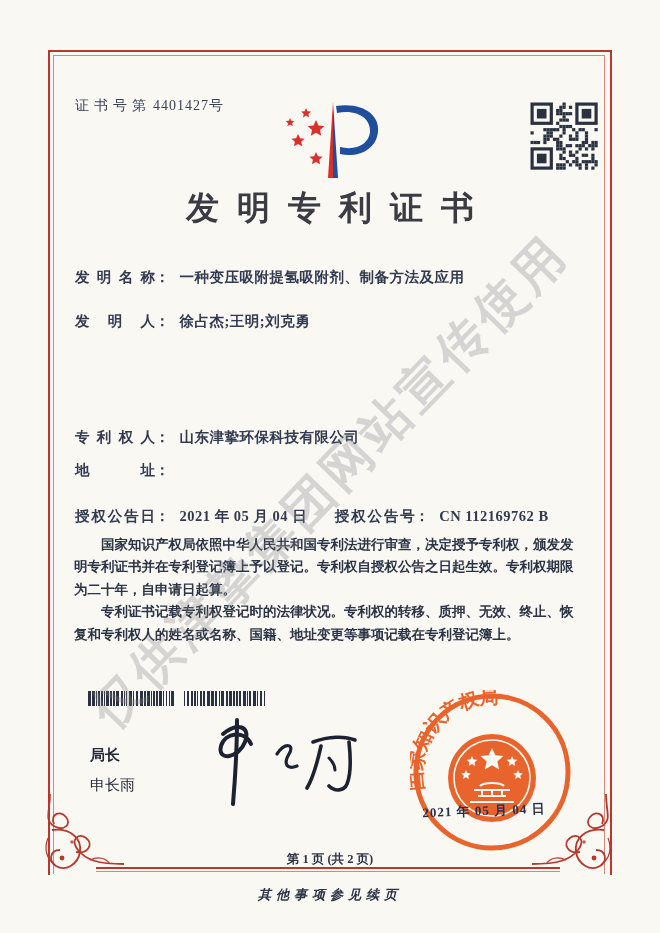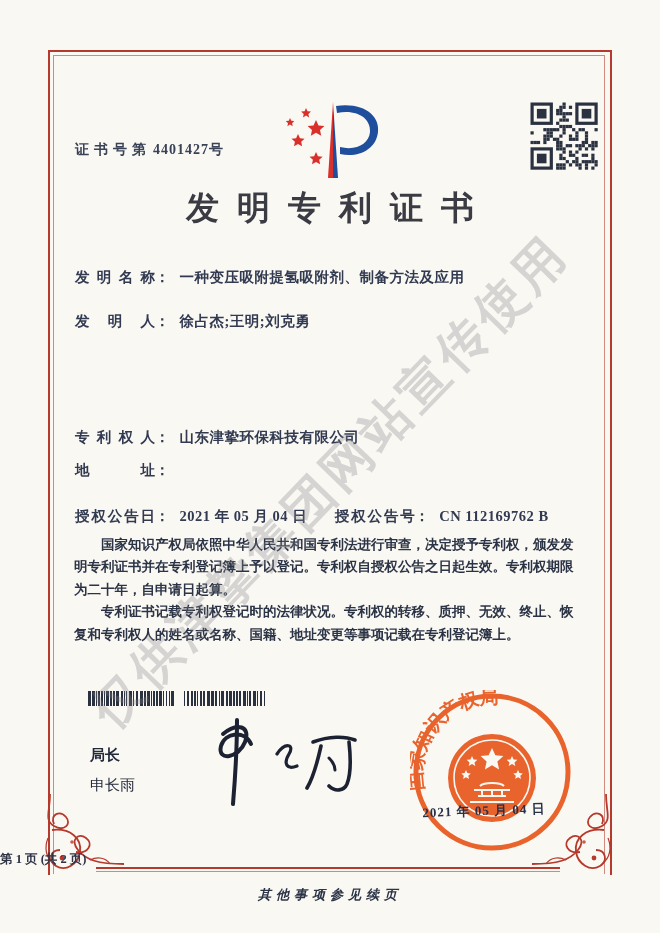--- a/index.html
+++ b/index.html
@@ -14,21 +14,21 @@
   .frame-outer{position:absolute;left:48px;top:50px;width:560px;height:823px;
     border-top:2px solid #b5392c;border-left:2px solid #b5392c;border-right:2px solid #b5392c;}
   .frame-inner{position:absolute;left:53px;top:55px;width:550px;height:818px;
     border-top:1px solid #d08a7f;border-left:1px solid #d08a7f;border-right:1px solid #d08a7f;}
   .bottom-line-a{position:absolute;left:96px;top:867px;width:464px;height:2px;background:#b5392c;}
   .bottom-line-b{position:absolute;left:96px;top:871px;width:464px;height:1px;background:#d08a7f;}
   .corner{position:absolute;width:84px;height:84px;}
   .corner.bl{left:40px;top:794px;}
   .corner.br{left:532px;top:794px;transform:scaleX(-1);}
   
-  .cert-no{position:absolute;left:75px;top:97px;font-size:14px;font-weight:bold;color:#3a4258;margin-top:44px;}
+  .cert-no{position:absolute;left:75px;top:97px;font-size:14px;font-weight:normal;color:#3a4258;}
   .cert-no .sp{letter-spacing:5px;}
   .cert-no .num{letter-spacing:1px;margin-left:2px;}
   .logo{position:absolute;left:276px;top:98px;}
   .qr{position:absolute;left:529px;top:101px;width:70px;height:70px;}
   .title{position:absolute;left:0;top:186px;width:660px;text-align:center;
     font-size:33px;font-weight:bold;color:#3b3b44;letter-spacing:18px;padding-left:18px;box-sizing:border-box;}
   
   .field{position:absolute;left:75px;font-size:14.5px;font-weight:bold;color:#323a52;white-space:nowrap;}
   .lbl{display:inline-block;width:80px;text-align:justify;text-align-last:justify;vertical-align:top;}
   .colon{display:inline-block;margin-right:10px;}
@@ -44,21 +44,21 @@
   .barcode{position:absolute;left:88px;top:691px;}
   .sig-title{position:absolute;left:90px;top:746px;font-size:15px;font-weight:bold;color:#232a3c;
     font-family:"Liberation Sans","DejaVu Sans",sans-serif;}
   .sig-name{position:absolute;left:90px;top:776px;font-size:15px;font-weight:normal;color:#232a3c;
     font-family:"Liberation Sans","DejaVu Sans",sans-serif;}
   .signature{position:absolute;left:193px;top:712px;}
   .seal{position:absolute;left:410px;top:690px;width:164px;height:164px;}
   .seal-date{position:absolute;left:404px;top:802px;width:160px;text-align:center;
     font-size:13px;font-weight:bold;color:#27304a;letter-spacing:1px;transform:rotate(-2deg);}
   
-  .page-num{position:absolute;left:0;top:851px;width:660px;
+  .page-num{position:absolute;left:0;top:851px;width:660px;text-align:center;
     font-size:12.5px;font-weight:bold;color:#2e3346;}
   .foot-note{position:absolute;left:0;top:886px;width:660px;text-align:center;
     font-size:13px;font-style:italic;font-weight:bold;color:#2b3346;letter-spacing:5px;}
   
   .watermark{position:absolute;left:-70px;top:448px;width:800px;text-align:center;
     font-size:50px;font-weight:bold;letter-spacing:5px;color:rgba(130,130,135,.30);
     transform:rotate(-46deg);transform-origin:50% 50%;pointer-events:none;z-index:9;
     font-family:"Liberation Sans","DejaVu Sans",sans-serif;white-space:nowrap;}
 </style>
 </head>

